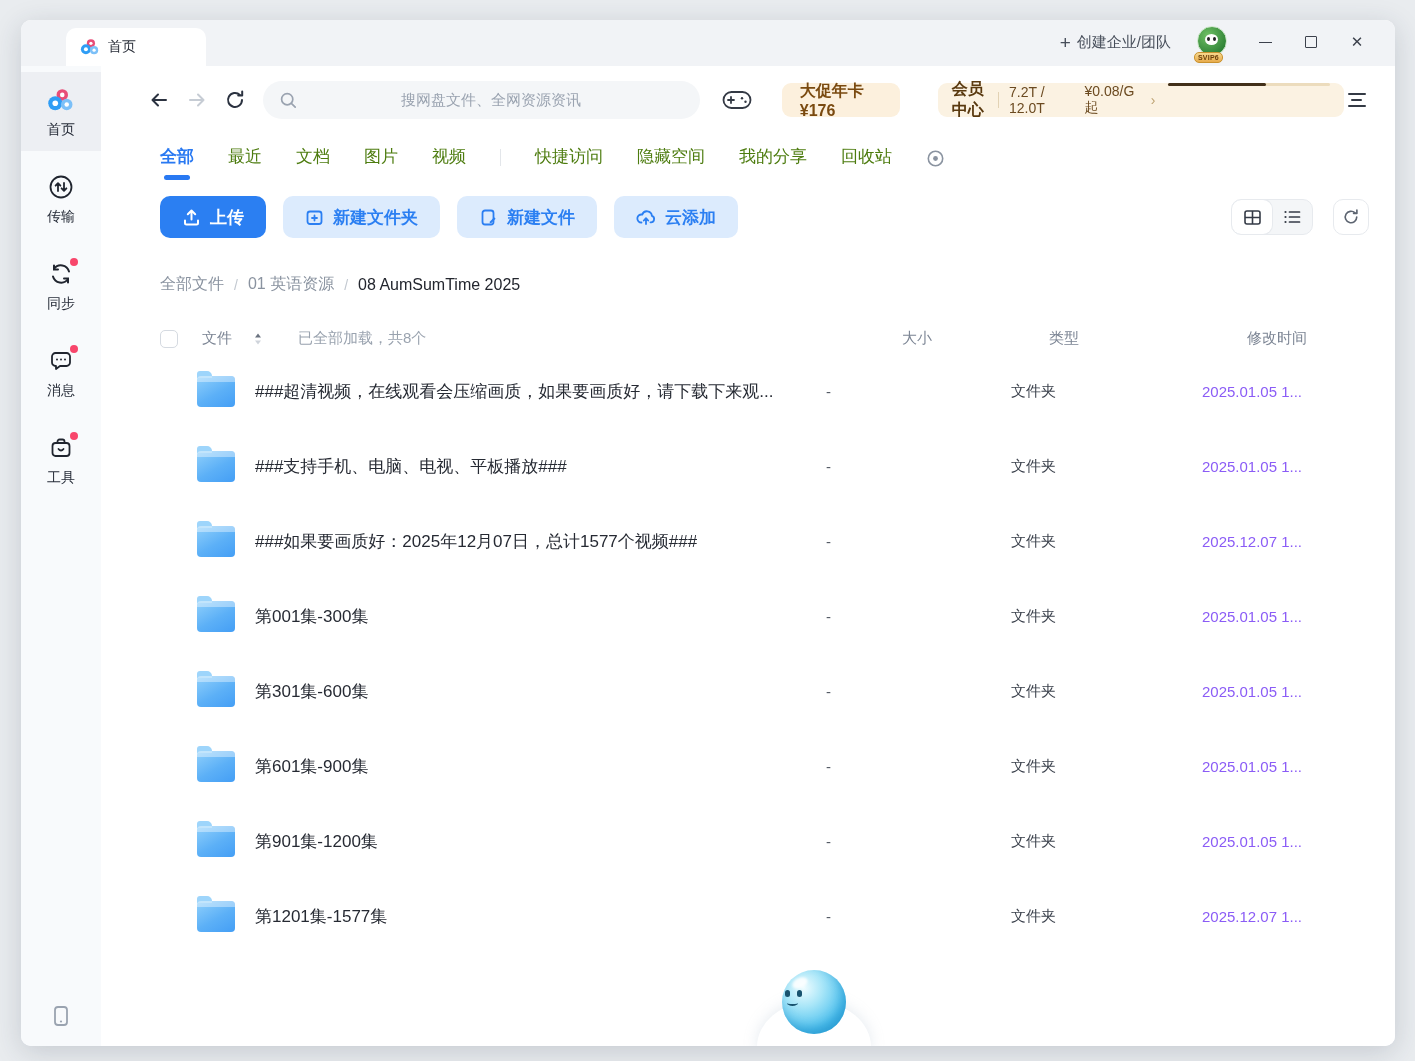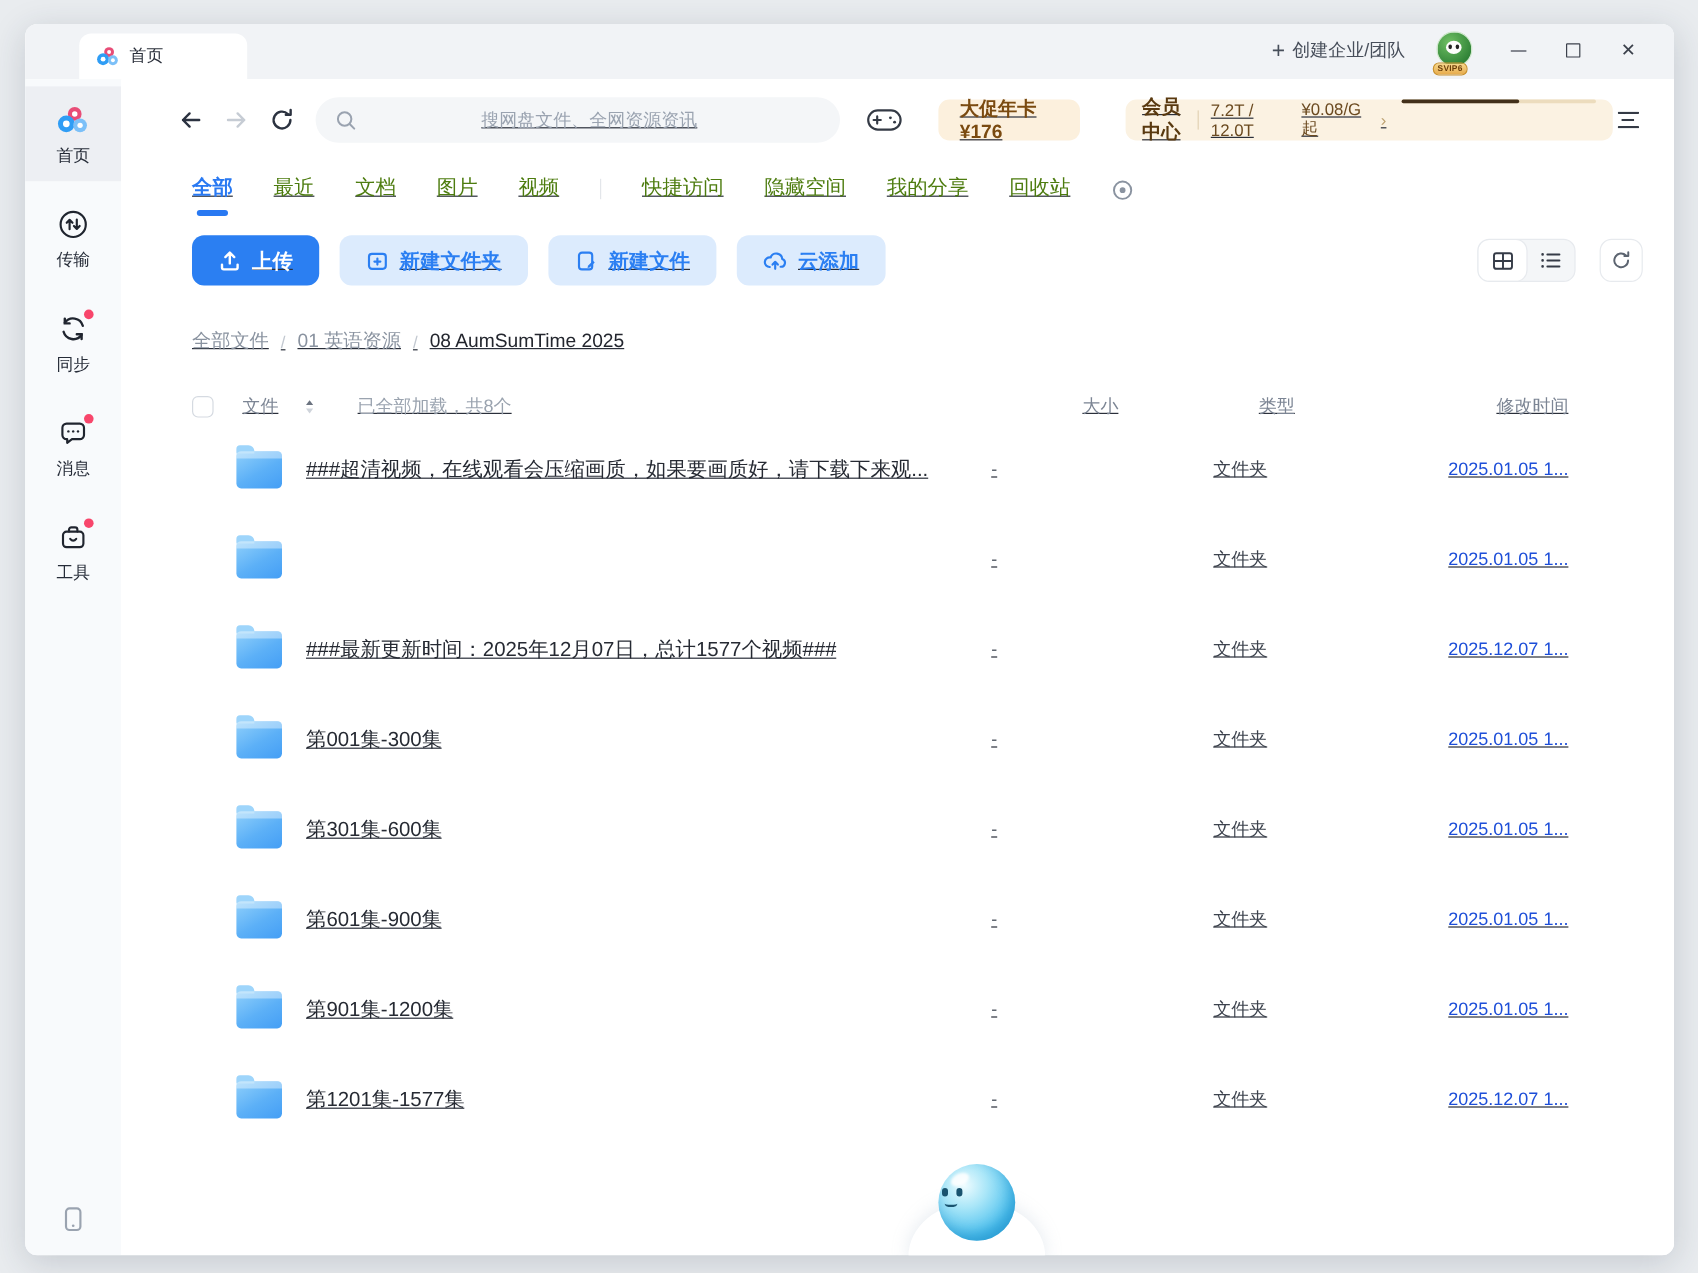--- a/index.html
+++ b/index.html
@@ -38,21 +38,21 @@
   .side-item { display:flex; flex-direction:column; align-items:center; gap:7px; padding:14px 0 12px; margin-top:8px; }
   .side-item.first { margin-top:6px; }
   .side-item.active { background:#edeff3; }
   .side-item .side-label { font-size:14px; color:#262c38; }
   .side-icon { position:relative; width:28px; height:28px; display:flex; align-items:center; justify-content:center; }
   .dot-badge { position:absolute; top:-2px; right:-3px; width:8px; height:8px; border-radius:50%; background:#f8466b; }
   .side-spacer { flex:1; }
   .side-phone { display:flex; justify-content:center; padding-bottom:18px; }
 
   
-  .main { flex:1; position:relative; background:#fff; min-width:0; display:flex; flex-direction:column;text-decoration:underline; }
+  .main { flex:1; position:relative; background:#fff; min-width:0; display:flex; flex-direction:column; }
 
   .toolbar { margin:14px 0 0 0; padding:0 26px 0 46px; height:40px; display:flex; align-items:center; flex:0 0 auto; }
   .nav-btn { width:30px; height:30px; display:flex; align-items:center; justify-content:center; }
   .nav-gap { width:16px; }
   .search-box { margin-left:16px; width:523px; height:38px; border-radius:19px; background:#f4f6f8;
                 display:flex; align-items:center; padding:0 16px; }
   .search-box .search-ph { flex:1; text-align:center; font-size:15px; color:#9aa3b0; }
   .game-btn { margin-left:22px; width:34px; height:34px; display:flex; align-items:center; justify-content:center; }
   .promo-pill { margin-left:30px; height:34px; padding:0 18px; border-radius:9px; background:#fcf0dd;
                 display:flex; align-items:center; font-size:16px; font-weight:bold; color:#7a4a10; }
@@ -109,21 +109,21 @@
   .col-size { width:147px; font-size:15px; color:#7c8594; flex:0 0 auto; }
   .col-type { width:148px; font-size:15px; color:#7c8594; flex:0 0 auto; }
   .col-time { width:110px; font-size:15px; color:#7c8594; text-align:right; flex:0 0 auto; }
 
   .file-list { flex:1; overflow:hidden; padding-top:6px; }
   .file-row { height:75px; padding:0 88px 0 96px; display:flex; align-items:center;gap:38px; }
   .row-name { flex:1; min-width:0; display:flex; align-items:center; gap:20px; }
   .file-name { font-size:17px; color:#262a33; white-space:nowrap; overflow:hidden; text-overflow:ellipsis; }
   .cell-size { width:147px; font-size:15px; color:#555c66; flex:0 0 auto; }
   .cell-type { width:148px; font-size:15px; color:#3c424d; flex:0 0 auto; }
-  .cell-time { width:110px; font-size:15px; color:#1d4ed8; text-align:right; white-space:nowrap; flex:0 0 auto; }
+  .cell-time { width:110px; font-size:15px; color:#8b5cf6; text-align:center; white-space:nowrap; flex:0 0 auto; }
 
   .folder-icon { width:38px; height:31px; border-radius:4px; position:relative; flex:0 0 auto;
                  background:linear-gradient(150deg,#90d0fb 0%,#5cb0f7 55%,#449ef5 100%); }
   .folder-icon::before { content:""; position:absolute; top:-5px; left:0; width:15px; height:7px;
                          border-radius:3px 5px 0 0; background:#9ed5fb; }
   .folder-icon::after { content:""; position:absolute; top:0; left:0; right:0; height:6px;
                         border-radius:4px 4px 0 0; background:rgba(255,255,255,.38); }
 
   
   .mascot { position:absolute; left:648px; bottom:-8px; width:130px; height:88px; pointer-events:none; }
@@ -432,30 +432,31 @@
             <span class="file-name">###超清视频，在线观看会压缩画质，如果要画质好，请下载下来观...</span>
           </div>
           <span class="cell-size">-</span>
           <span class="cell-type">文件夹</span>
           <span class="cell-time">2025.01.05 1...</span>
         </div>
 
         <div class="file-row">
           <div class="row-name">
             <span class="folder-icon"></span>
+            <span class="file-name">###支持手机、电脑、电视、平板播放###</span>
           </div>
           <span class="cell-size">-</span>
           <span class="cell-type">文件夹</span>
           <span class="cell-time">2025.01.05 1...</span>
         </div>
 
         <div class="file-row">
           <div class="row-name">
             <span class="folder-icon"></span>
-            <span class="file-name">###最新更新时间：2025年12月07日，总计1577个视频###</span>
+            <span class="file-name">###如果要画质好：2025年12月07日，总计1577个视频###</span>
           </div>
           <span class="cell-size">-</span>
           <span class="cell-type">文件夹</span>
           <span class="cell-time">2025.12.07 1...</span>
         </div>
 
         <div class="file-row">
           <div class="row-name">
             <span class="folder-icon"></span>
             <span class="file-name">第001集-300集</span>

